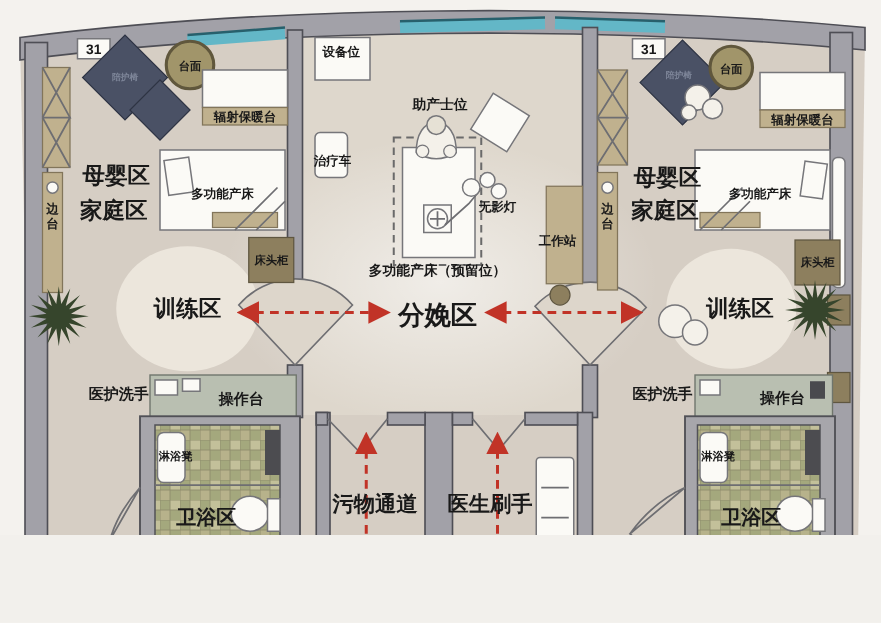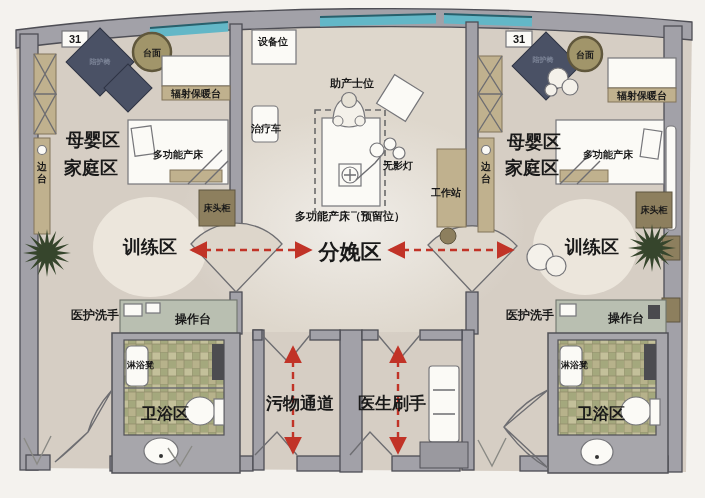--- a/index.html
+++ b/index.html
@@ -1,16 +1,16 @@
 <!DOCTYPE html>
 <html style="--arrow_red: #c13327; --teal: #63b7c7; --wall: #a2a1a8; --floor: #d6cec4; --center_floor: #ded7cc; --tile_base: #b2ae86; --tan: #c0b18e; --dark_tan: #8d7f5e; --navy: #4a5165; --counter: #b9bfb1; --plant: #36452c;"><head>
 <meta charset="utf-8">
 <style>
   html,body{margin:0;padding:0;background:#f2f0ec;}
-  .canvas{position:relative;width:705px;height:498px;background:#f4f2ee;overflow:hidden;
+  .canvas{position:relative;width:705px;height:428px;background:#f4f2ee;overflow:hidden;
           font-family:"Liberation Sans","DejaVu Sans",sans-serif;}
   svg{display:block}
   .wall{fill:var(--wall,#a2a1a8);stroke:#4e4e55;stroke-width:1.3;}
   .whitef{fill:#fbfaf6;stroke:#76767a;stroke-width:1.2;}
   .tan{fill:var(--tan,#c0b18e);stroke:#82755a;stroke-width:1;}
   .dtan{fill:var(--dark_tan,#8d7f5e);stroke:#5f5640;stroke-width:1;}
   .navy{fill:var(--navy,#4a5165);stroke:#2e3444;stroke-width:1;}
   .counter{fill:var(--counter,#b9bfb1);stroke:#6f756c;stroke-width:1.1;}
   .teal{stroke:var(--teal,#63b7c7);stroke-width:9;fill:none;}
   .tealedge{stroke:#27606c;stroke-width:2;fill:none;}

